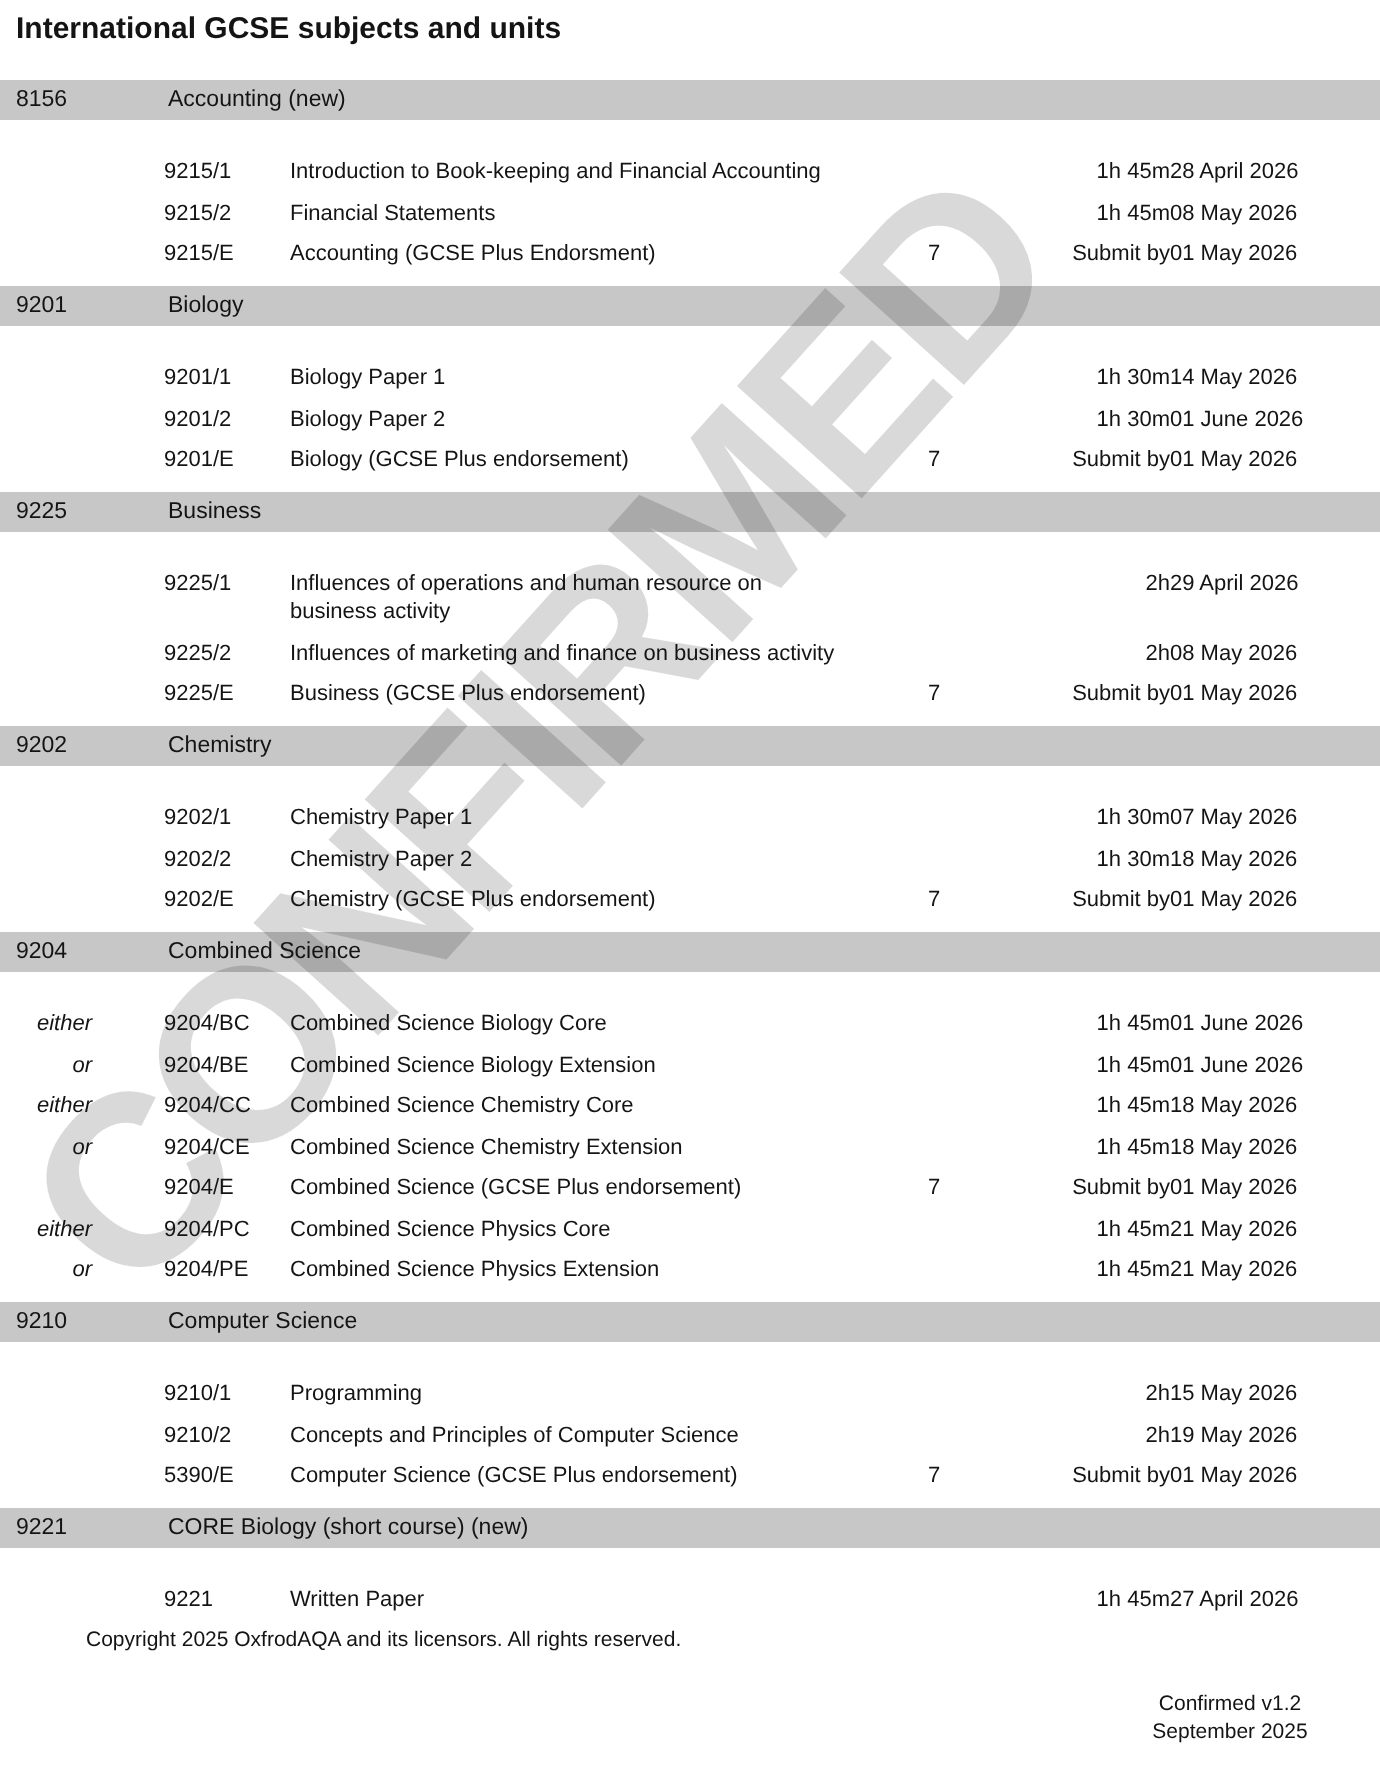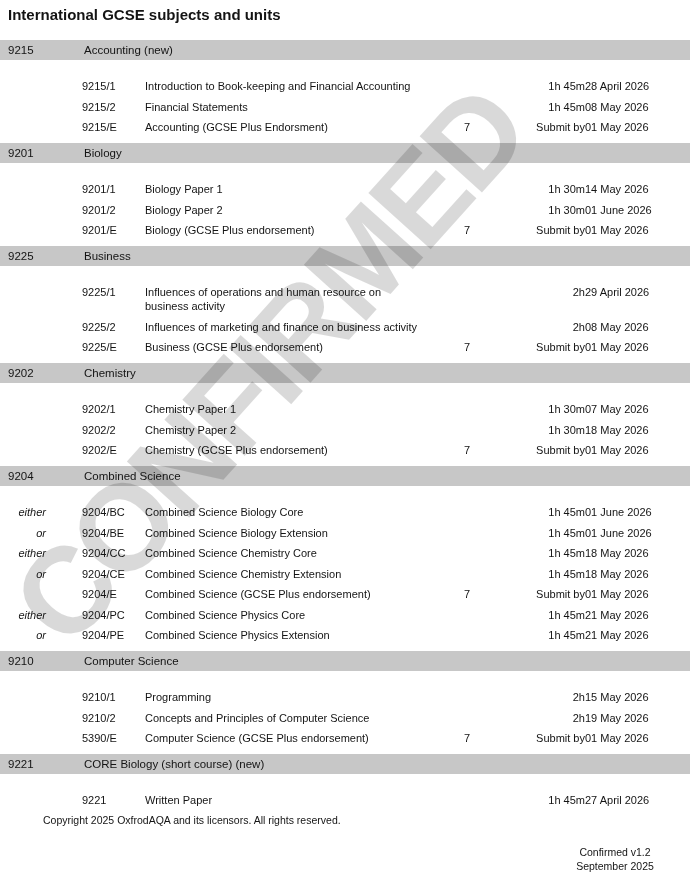--- a/index.html
+++ b/index.html
@@ -75,21 +75,21 @@
 </style>
 </head>
 <body>
 
 <div class="page">
   <h1>International GCSE subjects and units</h1>
 
   <div class="sections">
   <section class="subject">
     <div class="bar">
-      <span class="bar-code">9215</span>
+      <span class="bar-code">8156</span>
       <span class="bar-title">Accounting (new)</span>
     </div>
     <div class="rows">
   <div class="row">
     <span class="c-prefix"></span>
     <span class="c-code">9215/1</span>
     <span class="c-title">Introduction to Book-keeping and Financial Accounting</span>
     <span class="c-tier"></span>
     <span class="c-duration">1h 45m</span>
     <span class="c-date">28 April 2026</span>

